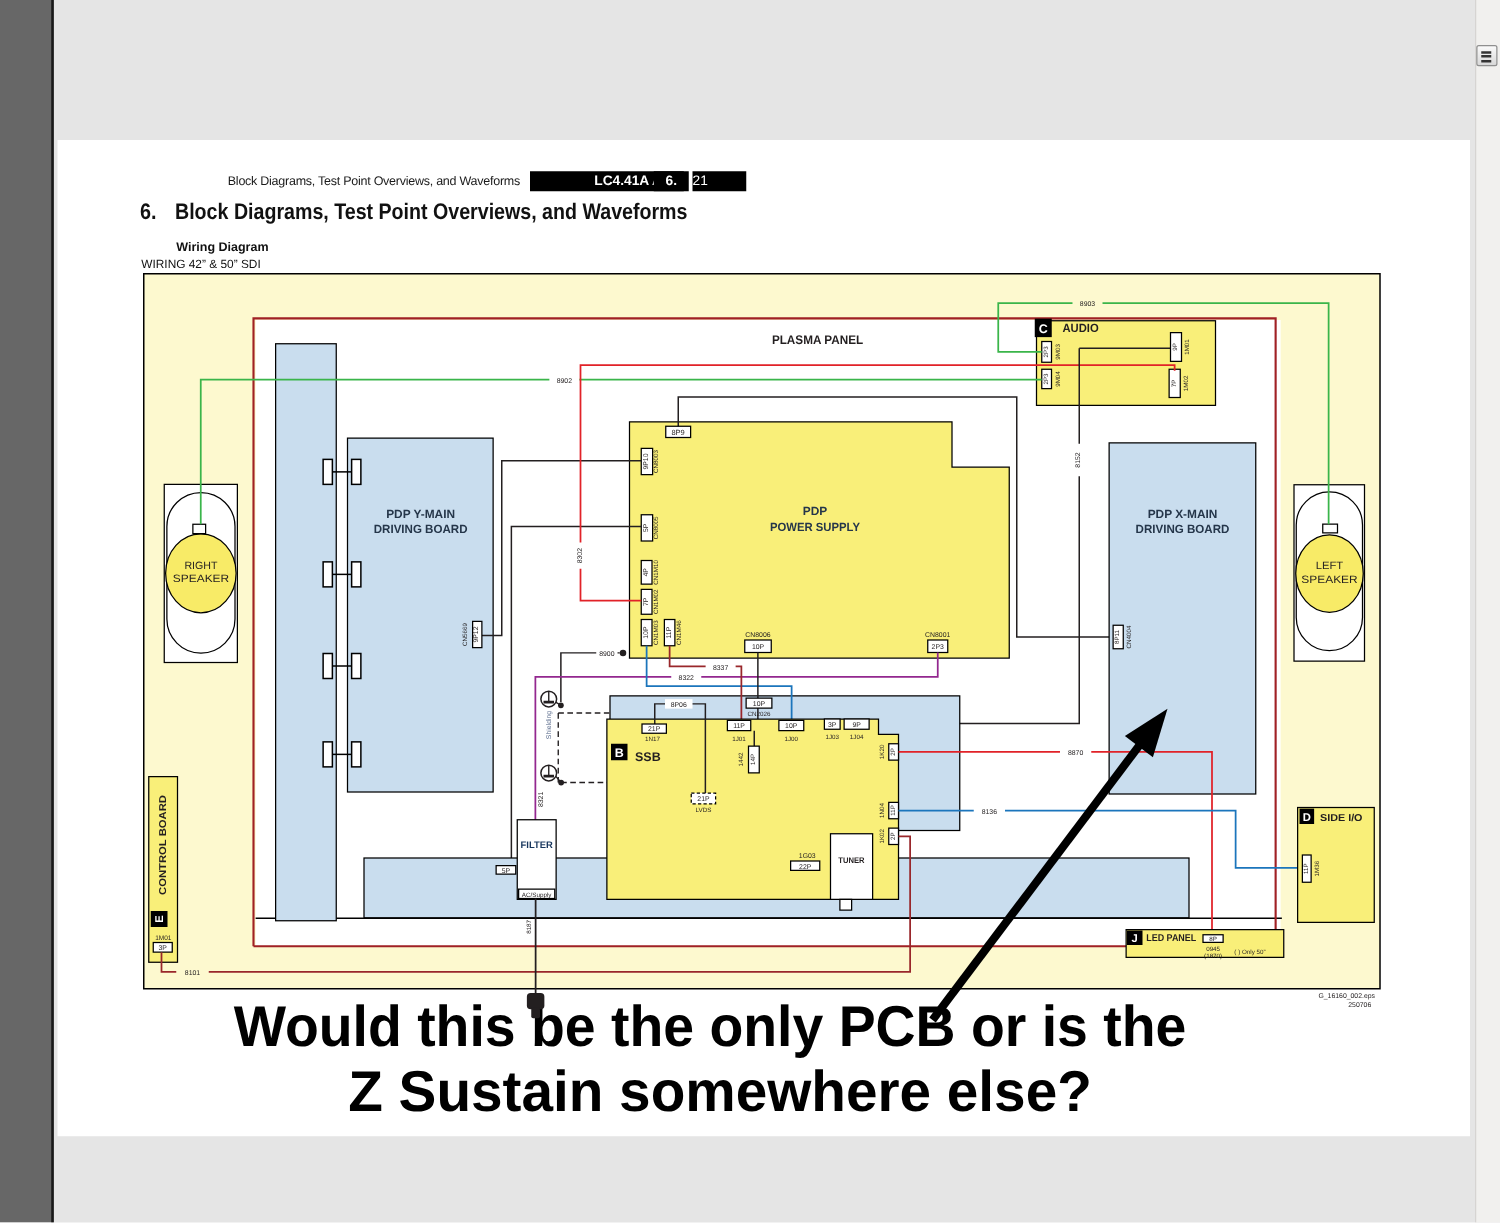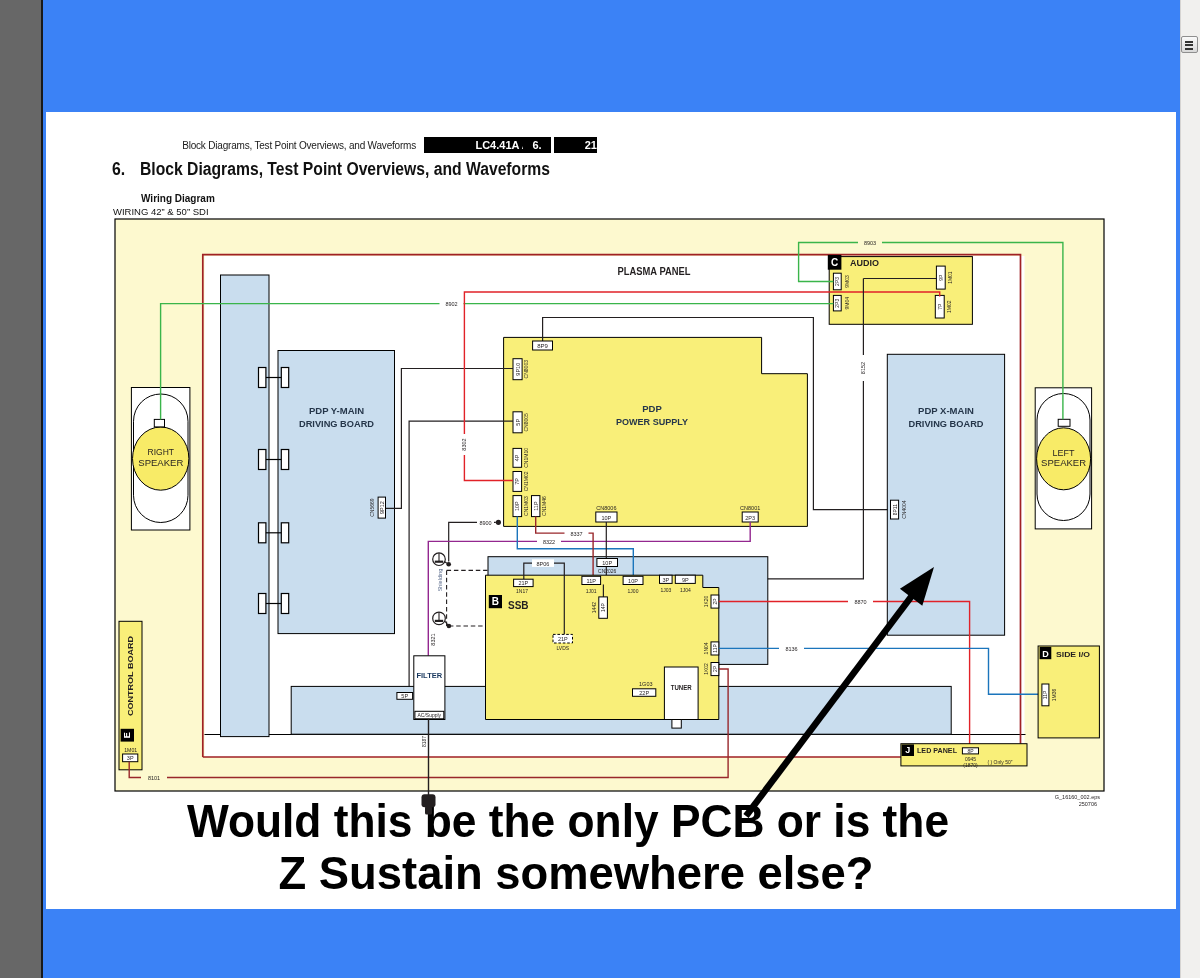--- a/index.html
+++ b/index.html
@@ -1,16 +1,16 @@
 <!DOCTYPE html>
 <html><head>
 <meta charset="utf-8">
 <style>
   html,body{margin:0;padding:0;}
-  .stage{position:relative;width:1200px;height:978px;background:#3b82f6;overflow:hidden;font-family:"Liberation Sans",sans-serif;}
+  .stage{position:relative;width:1200px;height:978px;background:#e5e5e5;overflow:hidden;font-family:"Liberation Sans",sans-serif;}
   .abs{position:absolute;}
 </style>
 </head>
 <body>
 <div class="stage">
 
   <div class="abs" style="left:0;top:0;width:40.5px;height:978px;background:#676767;border-right:2.5px solid #191919;"></div>
 
   <div class="abs" style="left:1180px;top:0;width:20px;height:978px;background:#f1f0ee;border-left:1px solid #d6d4d2;"></div>
 
@@ -21,21 +21,21 @@
   </div>
 
   <div class="abs" style="left:45.5px;top:111.5px;width:1130px;height:797px;background:#ffffff;"></div>
 
   <div class="abs" style="right:784px;top:139.5px;font-size:10px;letter-spacing:-0.2px;color:#1a1a1a;white-space:nowrap;">Block Diagrams, Test Point Overviews, and Waveforms</div>
 
   <div class="abs" style="left:424px;top:137px;width:81px;height:16px;background:#000;color:#fff;font-weight:bold;font-size:11px;text-align:center;line-height:16px;padding-left:42px;">LC4.41A AA</div>
 
   <div class="abs" style="left:523px;top:137px;width:28px;height:16px;background:#000;color:#fff;font-weight:bold;font-size:11px;text-align:center;line-height:16px;">6.</div>
 
-  <div class="abs" style="left:554px;top:137px;width:43px;height:16px;background:#000;color:#fff;font-weight:bold;font-size:11px;text-align:right;line-height:16px;">21</div>
+  <div class="abs" style="left:554px;top:137px;width:43px;height:16px;background:#000;color:#fff;font-weight:normal;font-size:11px;text-align:left;line-height:16px;">21</div>
 
   <div class="abs" style="left:111.5px;top:159px;font-size:18px;font-weight:bold;color:#111;transform:scaleX(0.88);transform-origin:0 0;">6.</div>
 
   <div class="abs" style="left:140px;top:159px;font-size:18px;font-weight:bold;color:#111;white-space:nowrap;transform:scaleX(0.872);transform-origin:0 0;">Block Diagrams, Test Point Overviews, and Waveforms</div>
 
   <div class="abs" style="left:141px;top:193px;font-size:10px;font-weight:bold;color:#111;text-align:right;">Wiring Diagram</div>
 
   <div class="abs" style="left:113px;top:206px;font-size:9.5px;font-weight:normal;color:#111;white-space:nowrap;">WIRING 42” &amp; 50” SDI</div>
 
   <div class="abs" style="left:568px;top:793.5px;transform:translateX(-50%) scaleX(0.963);font-size:46px;font-weight:bold;color:#000;white-space:nowrap;">Would this be the only PCB or is the</div>

